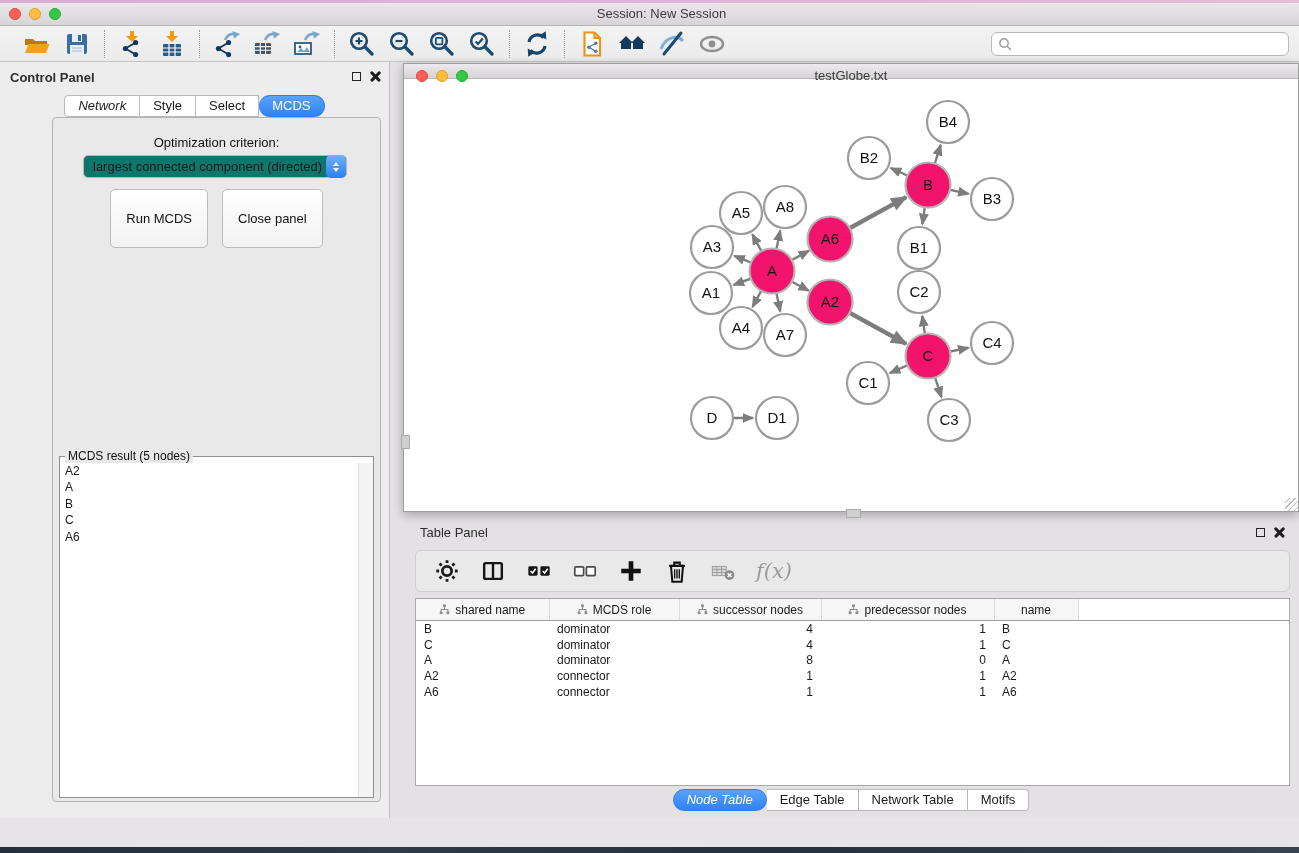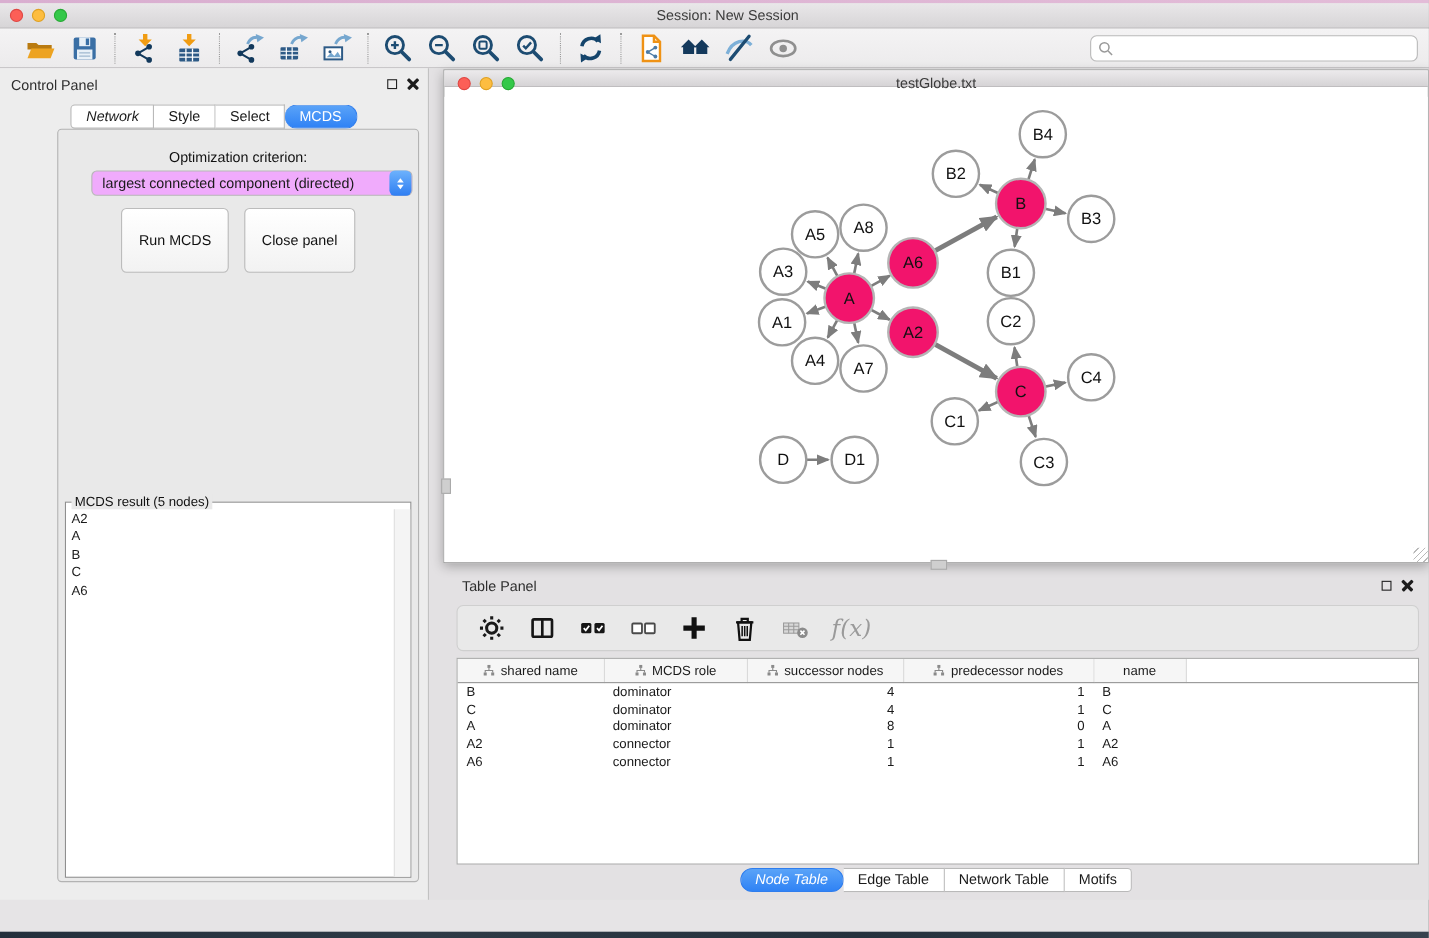--- a/index.html
+++ b/index.html
@@ -26,36 +26,36 @@
   .searchbox{position:relative;width:296px;height:22px;background:#fff;border:1px solid #b9b9b9;
     border-radius:6px;display:flex;align-items:center;}
   .searchbox svg{margin-left:6px;}
   .searchbox input{border:none;outline:none;flex:1;height:18px;font-size:12px;background:transparent;
     font-family:"Liberation Sans",sans-serif;}
   
   .main{position:absolute;left:0;top:62px;width:100%;height:756px;background:#e3e1e3;}
   
   .control-panel{position:absolute;left:0;top:0;width:390px;height:100%;
     background:#ededed;border-right:1px solid #c2c2c2;box-sizing:border-box;}
-  .cp-header{position:absolute;left:10px;top:8px;font-size:13px;color:#2e2e2e;}
+  .cp-header{position:absolute;left:10px;top:8px;font-size:13px;color:#2e2e2e;font-weight:bold;}
   .panel-btns{position:absolute;right:8px;top:9px;display:flex;gap:9px;align-items:center;}
   .float-ico{width:9px;height:9px;border:1.6px solid #222;box-sizing:border-box;}
   .close-ico{width:11px;height:11px;position:relative;}
   .close-ico:before,.close-ico:after{content:"";position:absolute;left:-1px;top:4px;width:13px;height:2.6px;background:#1c1c1c;border-radius:1px;}
   .close-ico:before{transform:rotate(45deg);} .close-ico:after{transform:rotate(-45deg);}
   .cp-tabs{position:absolute;left:0;top:33px;width:100%;display:flex;justify-content:center;}
   .seg{border:1px solid #b9b9b9;border-left:none;background:#fff;padding:2px 13px;font-size:13px;
     color:#1a1a1a;cursor:default;line-height:16px;}
   .seg:first-child{border-left:1px solid #b9b9b9;border-radius:4px 0 0 4px;font-style:italic;}
   .seg:last-child{border-radius:0 4px 4px 0;}
   .seg.active{background:linear-gradient(#5aa3f8,#2f82f5);border-color:#2f7ded;color:#fff;border-radius:11px;}
   .cp-body{position:absolute;left:8px;right:8px;top:55px;bottom:16px;background:#e9e9e9;
     border:1px solid #b3b3b3;border-radius:4px;margin-left:44px;}
   .opt-label{position:absolute;left:0;right:0;top:17px;text-align:center;font-size:13px;color:#111;}
-  .cselect{position:absolute;left:30px;top:37px;width:292px;height:23px;background:#f0abfc;
+  .cselect{position:absolute;left:30px;top:37px;width:264px;height:23px;background:#0f766e;
     border:1px solid #b7b7b7;border-radius:5px;box-sizing:border-box;font-size:13px;}
   .cselect .val{position:absolute;left:9px;top:3px;}
   .stepper{position:absolute;right:0;top:-1px;bottom:-1px;width:20px;border-radius:5px;
     background:linear-gradient(#6db2fc,#2f7ef2);display:flex;flex-direction:column;align-items:center;justify-content:center;gap:2px;}
   .tri{width:0;height:0;border-left:3.5px solid transparent;border-right:3.5px solid transparent;}
   .tri.up{border-bottom:4.5px solid #fff;} .tri.down{border-top:4.5px solid #fff;}
   .cp-buttons{position:absolute;left:0;right:0;top:71px;display:flex;justify-content:center;gap:14px;}
   .btn{background:linear-gradient(#ffffff,#f2f2f2);border:1px solid #bcbcbc;border-radius:5px;
     font-size:13px;padding:21px 15px;color:#111;cursor:default;}
   .resultbox{position:absolute;left:6px;right:6px;top:338px;bottom:3px;border:1px solid #8f8f8f;background:#fff;}

